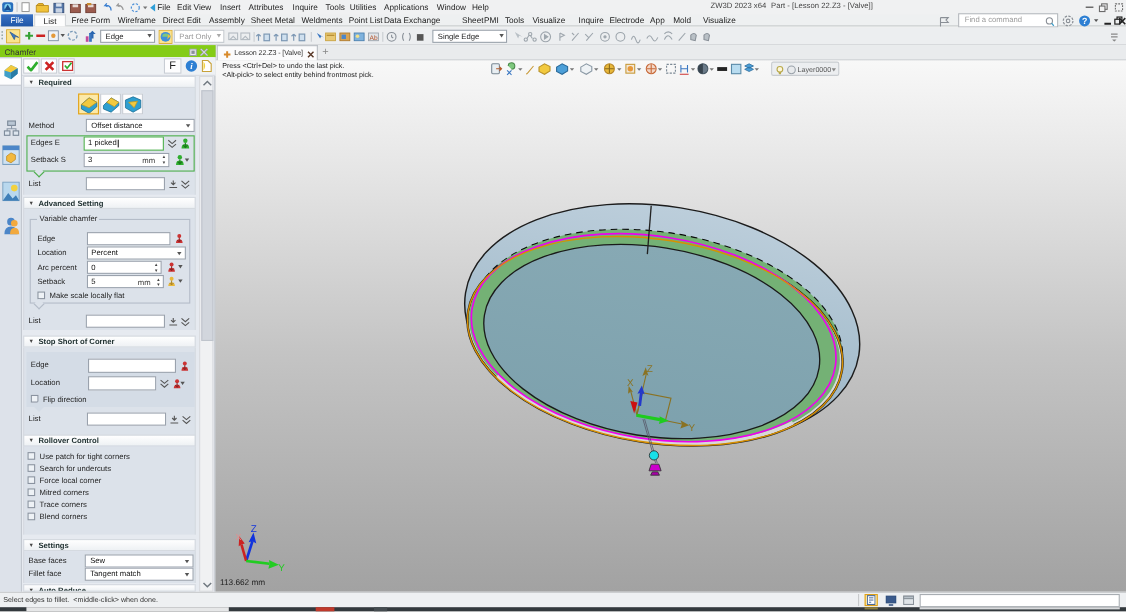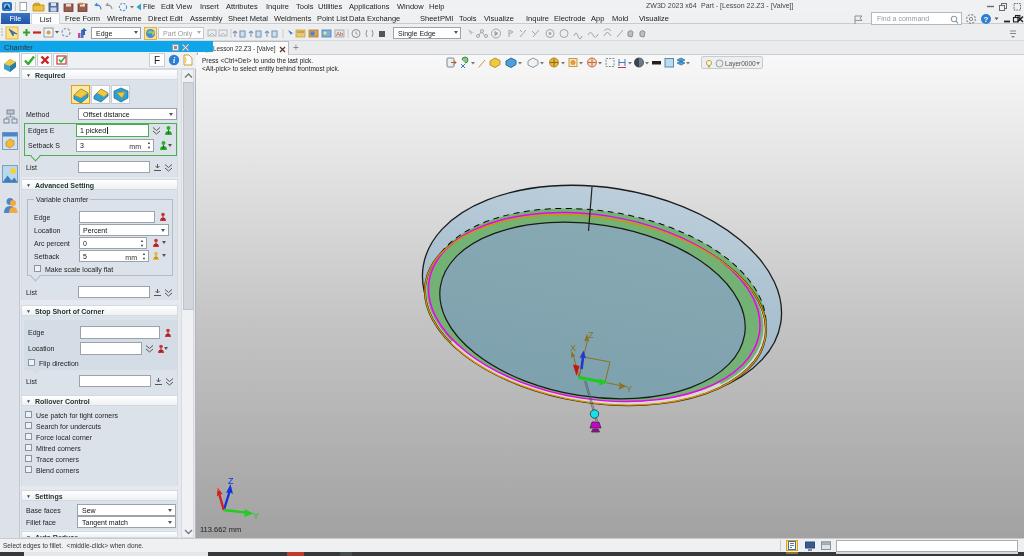--- a/index.html
+++ b/index.html
@@ -17,21 +17,21 @@
 
 #ribbon{position:absolute;left:0;top:25px;width:1024px;height:16px;background:#eceef0;border-bottom:1px solid #d7d9dc}
 .rcmb{position:absolute;background:#fff;border:1px solid #9aa2ab;font-size:7px;color:#222}
 .rcmb .ar{position:absolute;right:2px;top:3px;width:0;height:0;border-left:2.5px solid transparent;border-right:2.5px solid transparent;border-top:3px solid #555}
 
 #tabstrip{position:absolute;left:196px;top:41px;width:828px;height:14px;background:#e9ebed;border-bottom:1px solid #c9ccd0}
 #doctab{position:absolute;left:1px;top:0px;width:92px;height:14px;background:#fbfbfc;border:1px solid #b8bdc3;border-bottom:none;font-size:7.5px;color:#333}
 
 #panel{position:absolute;left:0;top:41px;width:196px;height:497px;background:#e6eaf0;border-right:1px solid #b2b6bc}
 #sidebar{position:absolute;left:0;top:11px;width:20px;height:486px;background:#dde2ea;border-right:1px solid #c3c8d0}
-#phead{position:absolute;left:0;top:0;width:213px;height:11px;background:#0ea5e9;font-size:7.5px;color:#333}
+#phead{position:absolute;left:0;top:0;width:196px;height:11px;background:#84cc16;font-size:7.5px;color:#333}
 .hdr{position:absolute;left:21px;width:157px;height:11px;background:linear-gradient(#ffffff,#eef1f4);border:1px solid #d5dae0;font-size:7px;font-weight:bold;color:#233;line-height:11px}
 .hdr:before{content:"▼";font-size:5px;margin:0 4px 0 4px;color:#444;vertical-align:1px}
 .sec{position:absolute;left:21px;width:157px;background:#dce2ea;border-left:1px solid #d5dae0;border-right:1px solid #d5dae0}
 .lbl{position:absolute;font-size:7px;color:#222;white-space:nowrap}
 .inp{position:absolute;background:#fff;border:1px solid #9aa2ad;font-size:7px;color:#111}
 .cb{position:absolute;width:7px;height:7px;background:#eef2f6;border:1px solid #8a93a0}
 .spn{position:absolute;right:1px;top:1px;width:6px;font-size:4px;line-height:4.5px;color:#444;text-align:center}
 .mm{position:absolute;font-size:7px;color:#333}
 .car{position:absolute;width:0;height:0;border-left:2.5px solid transparent;border-right:2.5px solid transparent;border-top:3px solid #555}
 

